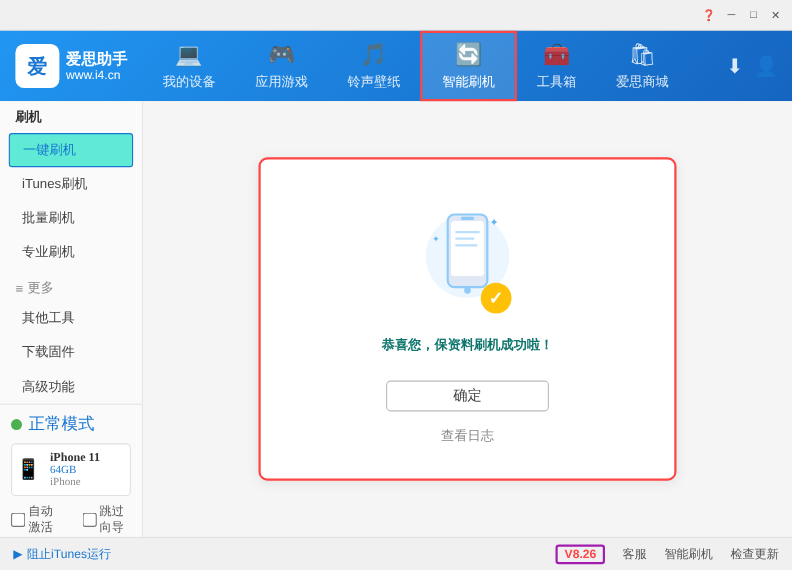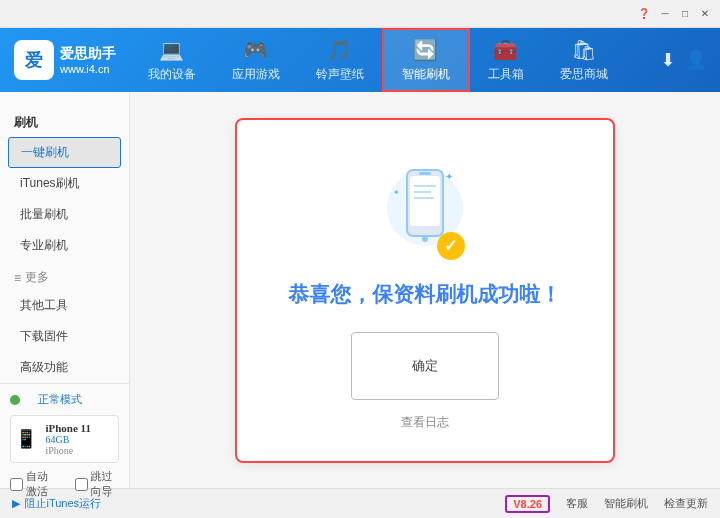--- a/index.html
+++ b/index.html
@@ -80,40 +80,40 @@
     .main-layout {
       display: flex;
       height: calc(518px - 28px - 64px - 30px);
     }
 
     
     .sidebar {
       width: 130px;
       background: #fafafa;
       border-right: 1px solid #e5e5e5;
-      padding-top: 16px;
+      padding-top: 0;
       display: flex;
       flex-direction: column;
     }
     .sidebar-section-title {
       font-size: 12px;
       color: #333;
       padding: 6px 14px;
       font-weight: bold;
     }
     .sidebar-item {
       font-size: 12px;
       color: #444;
       padding: 7px 20px;
       cursor: pointer;
       white-space: nowrap;
     }
     .sidebar-item.active {
       color: #1976D2;
-      background: #e5e5e5;
+      background: #5eead4;
       border: 1px solid #1976D2;
       border-radius: 3px;
       margin: 0 8px;
       padding: 6px 12px;
     }
     .sidebar-more-title {
       font-size: 12px;
       color: #888;
       padding: 8px 14px 4px;
       display: flex;
@@ -123,22 +123,22 @@
 
     
     .sidebar-bottom {
       margin-top: auto;
       border-top: 1px solid #e5e5e5;
       padding: 8px 10px;
     }
     .device-mode {
       display: flex;
       align-items: center;
-      gap: 18px;
-      font-size: 11px;
+      gap: 6px;
+      font-size: 15px;
       color: #1976D2;
       margin-bottom: 8px;
     }
     .mode-dot { width: 10px; height: 10px; background: #4CAF50; border-radius: 50%; }
     .device-info {
       display: flex;
       align-items: center;
       gap: 8px;
       padding: 6px 4px;
       background: #fff;
@@ -194,30 +194,30 @@
       position: absolute;
       bottom: 0; right: 10px;
       width: 28px; height: 28px;
       background: #FFC107;
       border-radius: 50%;
       display: flex; align-items: center; justify-content: center;
       color: #fff; font-size: 16px; font-weight: bold;
     }
 
     .success-message {
-      font-size: 21px;
-      color: #3b82f6;
+      font-size: 12px;
+      color: #0f766e;
       font-weight: bold;
       margin-bottom: 24px;
     }
     .confirm-btn {
       border: 1px solid #bbb;
       background: #fff;
       border-radius: 4px;
-      padding: 24px 60px;
+      padding: 4px 60px;
       font-size: 13px;
       color: #444;
       cursor: pointer;
       margin-bottom: 14px;
     }
     .view-log-link {
       font-size: 12px;
       color: #888;
       cursor: pointer;
       text-decoration: none;

